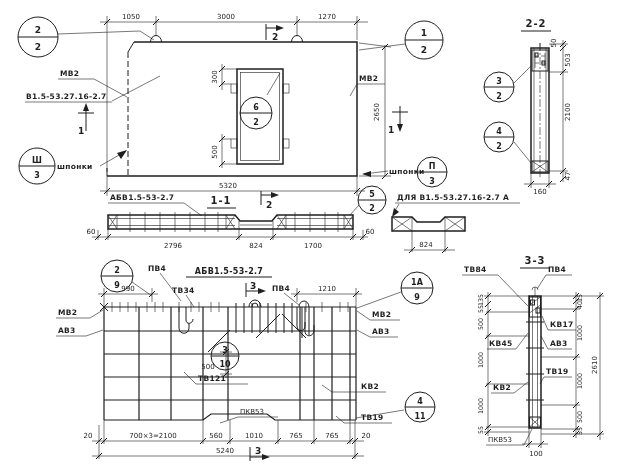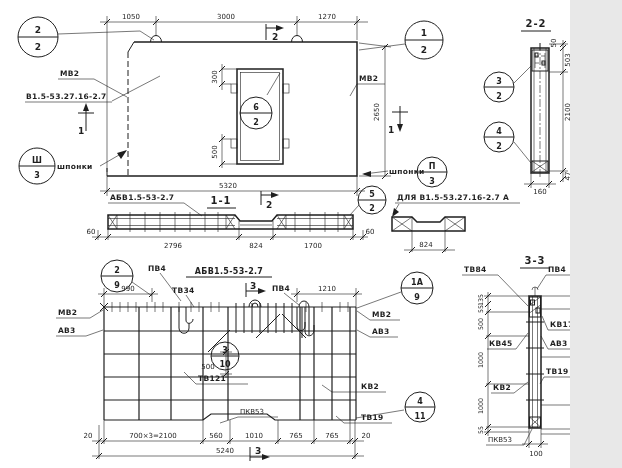--- a/index.html
+++ b/index.html
@@ -1,16 +1,16 @@
 <!DOCTYPE html>
 <html><head>
 <meta charset="utf-8">
 <style>
   html,body{margin:0;padding:0;background:#e8e8e8;}
-  .sheet{position:relative;width:570px;height:468px;background:#ffffff;overflow:hidden;
+  .sheet{position:relative;width:622px;height:468px;background:#ffffff;overflow:hidden;
          font-family:"DejaVu Sans",sans-serif;}
   svg{display:block}
   .ink path,.ink line,.ink circle,.ink rect,.ink polyline{stroke:#1f1f1f;fill:none}
   .thin{stroke-width:.6}
   .med{stroke-width:1}
   .thick{stroke-width:1.5}
   .bar{stroke-width:1.2}
   .dash{stroke-dasharray:6 3;stroke-width:1}
   .dashdot{stroke-dasharray:8 2 2 2;stroke-width:.6}
   .fillwhite{fill:#fff}

